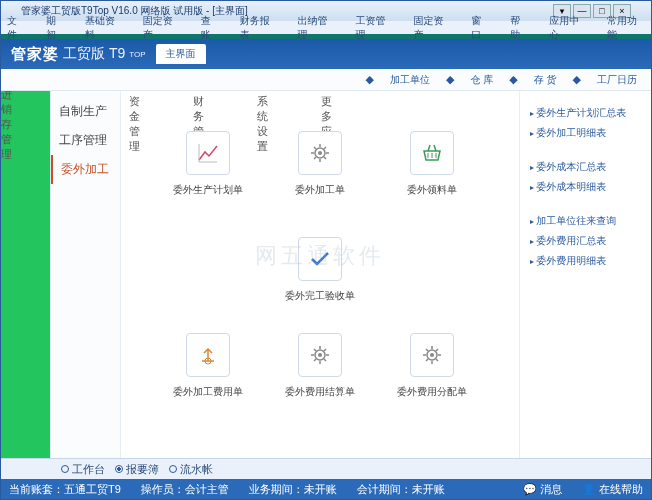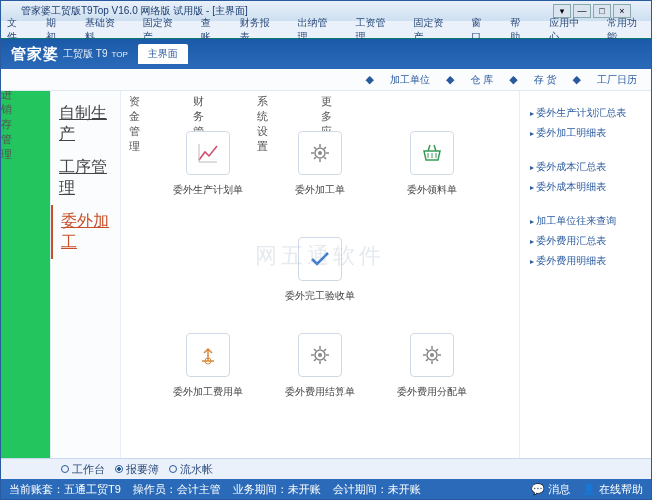--- a/index.html
+++ b/index.html
@@ -2,53 +2,53 @@
 <html><head>
 <meta charset="utf-8">
 <style>
 *{box-sizing:border-box;margin:0;padding:0;font-family:"Microsoft YaHei",SimSun,sans-serif;font-size:11px;}
 body{background:#eaeef2;width:652px;height:500px;overflow:hidden;}
 .window{border:1px solid #2a5a9e;background:#fff;height:100%;display:flex;flex-direction:column;}
 .titlebar{background:linear-gradient(#e8f0fa,#cddff0);height:20px;display:flex;align-items:center;padding:0 20px;}
 .titlebar .title{flex:1;color:#1a3a6e;font-size:10px;}
 .winbtns{display:flex;gap:2px;}
 .winbtn{width:18px;height:14px;background:#d9e4f0;border:1px solid #8aa;font-size:9px;text-align:center;line-height:12px;cursor:pointer;}
-.menubar{background:#eaf1fa;height:18px;display:flex;align-items:center;padding:0 6px;gap:20px;border-bottom:1px solid #0f766e;}
+.menubar{background:#eaf1fa;height:18px;display:flex;align-items:center;padding:0 6px;gap:20px;border-bottom:5px solid #0f766e;}
 .menubar span{color:#2a4a7a;font-size:10px;cursor:pointer;}
 .brandbar{background:linear-gradient(#1a5aa8,#2a6ab8);height:30px;display:flex;align-items:center;padding:0 10px;color:#fff;}
 .brand{font-size:15px;font-weight:bold;letter-spacing:1px;}
-.brand-sub{font-size:10px;margin-left:4px;opacity:.9;}
+.brand-sub{font-size:14px;margin-left:4px;opacity:.9;}
 .tab{background:#fff;color:#2a5a9e;padding:3px 10px;margin-left:10px;font-size:10px;border-radius:2px 2px 0 0;}
 .topactions{background:#fafcfe;height:22px;display:flex;align-items:center;justify-content:flex-end;padding:0 14px;gap:16px;border-bottom:1px solid #e0e8f0;}
 .topact{color:#2a5a9e;font-size:10px;cursor:pointer;}
 .dot{color:#2a5a9e;}
 .body{flex:1;display:flex;background:#fff;overflow:hidden;}
 .leftbar{width:50px;background:#22c55e;border-right:1px solid #e0e8f0;display:flex;flex-direction:row;gap:44px;}
 .leftitem{height:48px;display:flex;flex-direction:column;align-items:center;justify-content:center;gap:2px;cursor:pointer;color:#555;font-size:9px;}
 .leftitem.active{background:linear-gradient(#6aa0d8,#4a88c8);color:#fff;}
 .lefticon{width:20px;height:18px;display:flex;align-items:center;justify-content:center;}
 .submenu{width:70px;background:#fafcfe;border-right:1px solid #e8eef5;padding-top:6px;}
-.subitem{padding:6px 8px;font-size:16px;color:#444;cursor:pointer;text-decoration:underline;}
+.subitem{padding:6px 8px;font-size:12px;color:#444;cursor:pointer;}
 .subitem.active{color:#c85028;border-left:2px solid #c85028;}
 .main{flex:1;position:relative;padding:40px 20px;}
 .cards{display:flex;gap:40px;justify-content:center;margin-bottom:30px;flex-wrap:wrap;}
 .card{display:flex;flex-direction:column;align-items:center;gap:8px;cursor:pointer;width:72px;}
 .cardicon{width:44px;height:44px;border:1px solid #d0dae6;border-radius:4px;display:flex;align-items:center;justify-content:center;background:#fff;}
 .cardlabel{font-size:10px;color:#444;text-align:center;}
 .rightbar{width:132px;border-left:1px solid #e8eef5;padding:12px 10px;}
 .rgroup{margin-bottom:14px;}
 .rlink{display:block;color:#2a5a9e;font-size:10px;padding:3px 0;cursor:pointer;}
 .rlink::before{content:"▸ ";font-size:8px;}
 .watermark{position:absolute;top:45%;left:50%;transform:translate(-50%,-50%);font-size:22px;color:rgba(150,170,190,.25);letter-spacing:4px;pointer-events:none;}
 .bottombar{background:#eaf1fa;border-top:1px solid #c8d8ea;}
 .tabsrow{height:20px;display:flex;align-items:center;gap:10px;padding:0 60px;}
 .radio{font-size:10px;color:#2a4a7a;display:flex;align-items:center;gap:3px;cursor:pointer;}
 .rdot{width:8px;height:8px;border:1px solid #2a5a9e;border-radius:50%;display:inline-block;}
 .rdot.on{background:radial-gradient(circle,#2a5a9e 40%,#fff 45%);}
-.statusbar{height:20px;background:#2a6ab8;color:#fff;display:flex;align-items:center;padding:0 8px;gap:12px;font-size:10px;}
+.statusbar{height:20px;background:#2a6ab8;color:#fff;display:flex;align-items:center;padding:0 8px;gap:20px;font-size:10px;}
 .statusbar span{white-space:nowrap;}
 .sfill{flex:1;}
 svg{display:block;}
 </style>
 </head>
 <body>
 
 <div class="window">
   <div class="titlebar">
     <span class="title">管家婆工贸版T9Top V16.0 网络版 试用版 - [主界面]</span>

